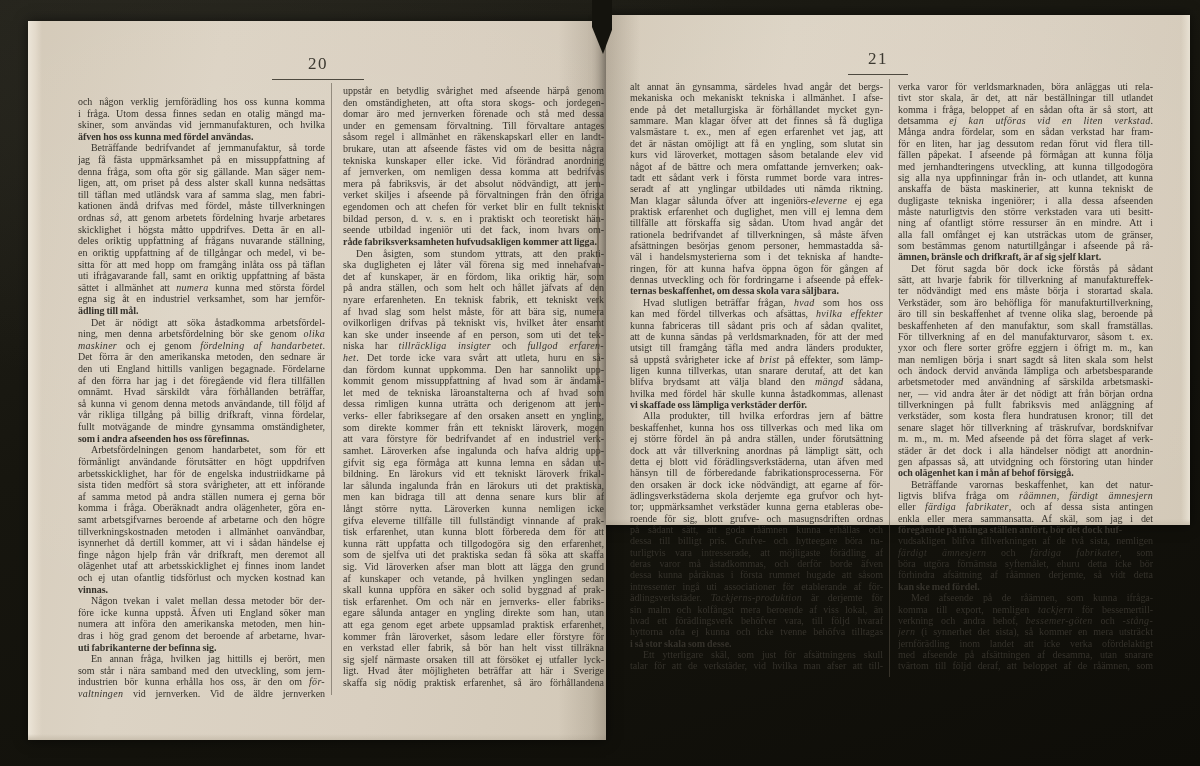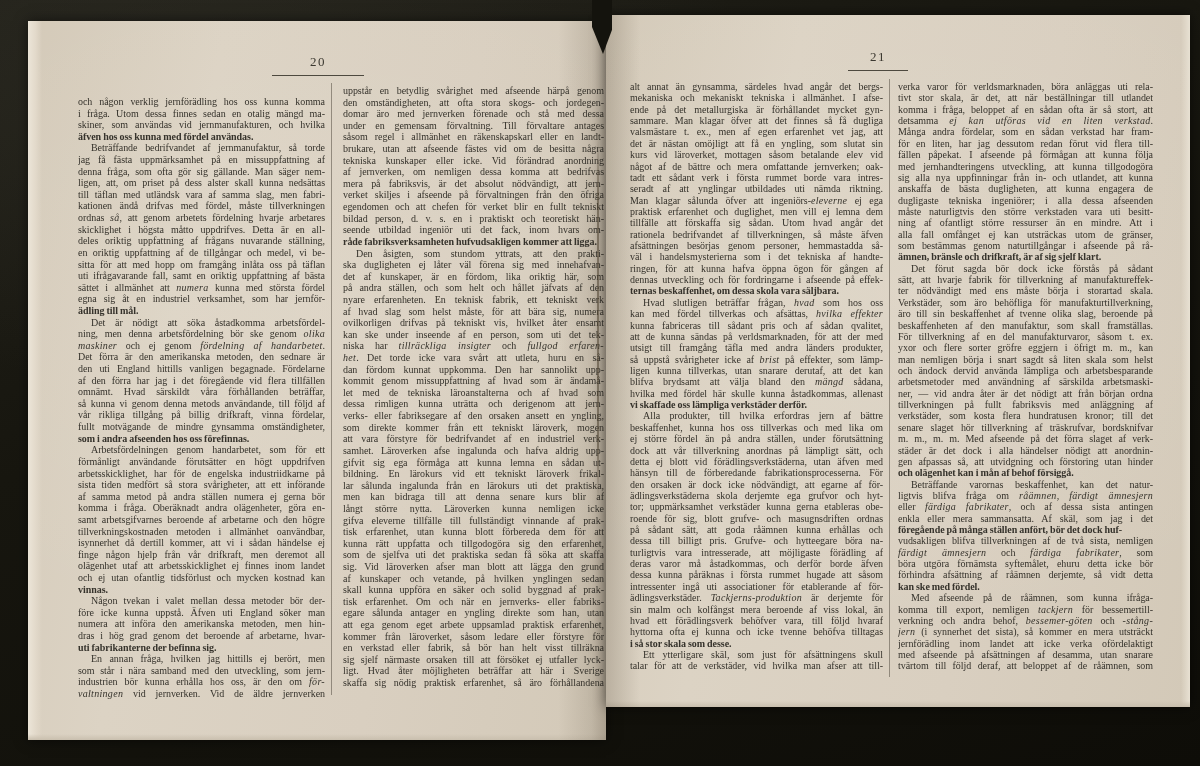--- a/index.html
+++ b/index.html
@@ -15,38 +15,38 @@
       linear-gradient(160deg,#22211a 0%,#17160f 40%,#0e0d08 100%);
   }
   .page{
     position:absolute;
     background:
       radial-gradient(ellipse 700px 500px at 50% 40%, rgba(255,252,242,0.10), rgba(0,0,0,0) 70%),
       linear-gradient(100deg,#d4cab9 0%,#dcd3c4 28%,#d9cfc0 65%,#d3c9b8 100%);
     box-shadow:0 0 12px rgba(0,0,0,0.55);
   }
   .page-left{left:28px;top:21px;width:578px;height:719px;--lh:11.62px;}
-  .page-right{left:606px;top:15px;width:584px;height:692px;--lh:11.37px;}
+  .page-right{left:606px;top:15px;width:584px;height:510px;--lh:11.37px;}
   .edge-left{position:absolute;left:0;top:0;bottom:0;width:14px;
     background:linear-gradient(90deg,#ece5d8 0%,#e2d9ca 55%,rgba(226,217,202,0) 100%);}
   .edge-right{position:absolute;right:0;top:0;bottom:0;width:9px;
     background:linear-gradient(270deg,#e8e1d3 0%,rgba(232,225,211,0) 100%);}
   .edge-bottom{position:absolute;left:0;right:0;bottom:0;height:6px;
     background:linear-gradient(0deg,#c9bfae 0%,rgba(201,191,174,0) 100%);}
   .gutter-shadow-l{position:absolute;right:0;top:0;bottom:0;width:48px;
     background:linear-gradient(90deg,rgba(74,62,44,0) 0%,rgba(74,62,44,0.14) 70%,rgba(74,62,44,0.30) 100%);}
   .gutter-shadow-r{position:absolute;left:0;top:0;bottom:0;width:34px;
     background:linear-gradient(270deg,rgba(74,62,44,0) 0%,rgba(74,62,44,0.22) 100%);}
   .crease{position:absolute;left:597px;top:140px;width:2px;height:360px;
     background:linear-gradient(0deg,rgba(82,70,52,0) 0%,rgba(82,70,52,0.55) 15%,rgba(82,70,52,0.55) 85%,rgba(82,70,52,0) 100%);}
   .top-notch{position:absolute;left:592px;top:0;width:20px;height:54px;
     background:#14130d;clip-path:polygon(0 0,100% 0,100% 55%,55% 100%,0 50%);}
   .pagenum{
     position:absolute;text-align:center;
-    font-size:13px;letter-spacing:1.5px;color:#3b3830;
+    font-size:17px;letter-spacing:1.5px;color:#3b3830;
     border-bottom:1px solid #4d493f;padding-bottom:5px;
   }
   .pagenum-20{left:244px;top:33px;width:92px;}
   .pagenum-21{left:242px;top:34px;width:60px;}
   .coldiv{position:absolute;width:1px;background:rgba(86,79,67,0.55);}
   .coldiv-l{left:303px;top:62px;height:612px;}
   .coldiv-r{left:283px;top:64px;height:598px;}
   .col{position:absolute;color:#35322b;}
   .col .line{
     height:var(--lh);line-height:var(--lh);
@@ -246,21 +246,21 @@
     <div class="col col-2r">
         <div class="line">verka varor för verldsmarknaden, böra anläggas uti rela-</div>
         <div class="line">tivt stor skala, är det, att när beställningar till utlandet</div>
         <div class="line">komma i fråga, beloppet af en sådan ofta är så stort, att</div>
         <div class="line">detsamma <i>ej kan utföras vid en liten verkstad</i>.</div>
         <div class="line">Många andra fördelar, som en sådan verkstad har fram-</div>
         <div class="line">för en liten, har jag dessutom redan förut vid flera till-</div>
         <div class="line">fällen påpekat.   I afseende på förmågan att kunna följa</div>
         <div class="line">med jernhandteringens utveckling, att kunna tillgodogöra</div>
         <div class="line">sig alla nya uppfinningar från in- och utlandet, att kunna</div>
-        <div class="line">anskaffa de bästa dugligheten, att kunna engagera de</div>
+        <div class="line">anskaffa de bästa maskinerier, att kunna tekniskt de</div>
         <div class="line">dugligaste tekniska ingeniörer; i alla dessa afseenden</div>
         <div class="line">måste naturligtvis den större verkstaden vara uti besitt-</div>
         <div class="line">ning af ofantligt större ressurser än en mindre.   Att i</div>
         <div class="line">alla fall omfånget ej kan utsträckas utom de gränser,</div>
         <div class="line">som bestämmas genom naturtillgångar i afseende på rå-</div>
         <div class="line parend">ämnen, bränsle och drifkraft, är af sig sjelf klart.</div>
         <div class="line indent">Det förut sagda bör dock icke förstås på sådant</div>
         <div class="line">sätt, att hvarje fabrik för tillverkning af manufaktureffek-</div>
         <div class="line">ter nödvändigt med ens måste börja i storartad skala.</div>
         <div class="line">Verkstäder, som äro behöfliga för manufakturtillverkning,</div>

